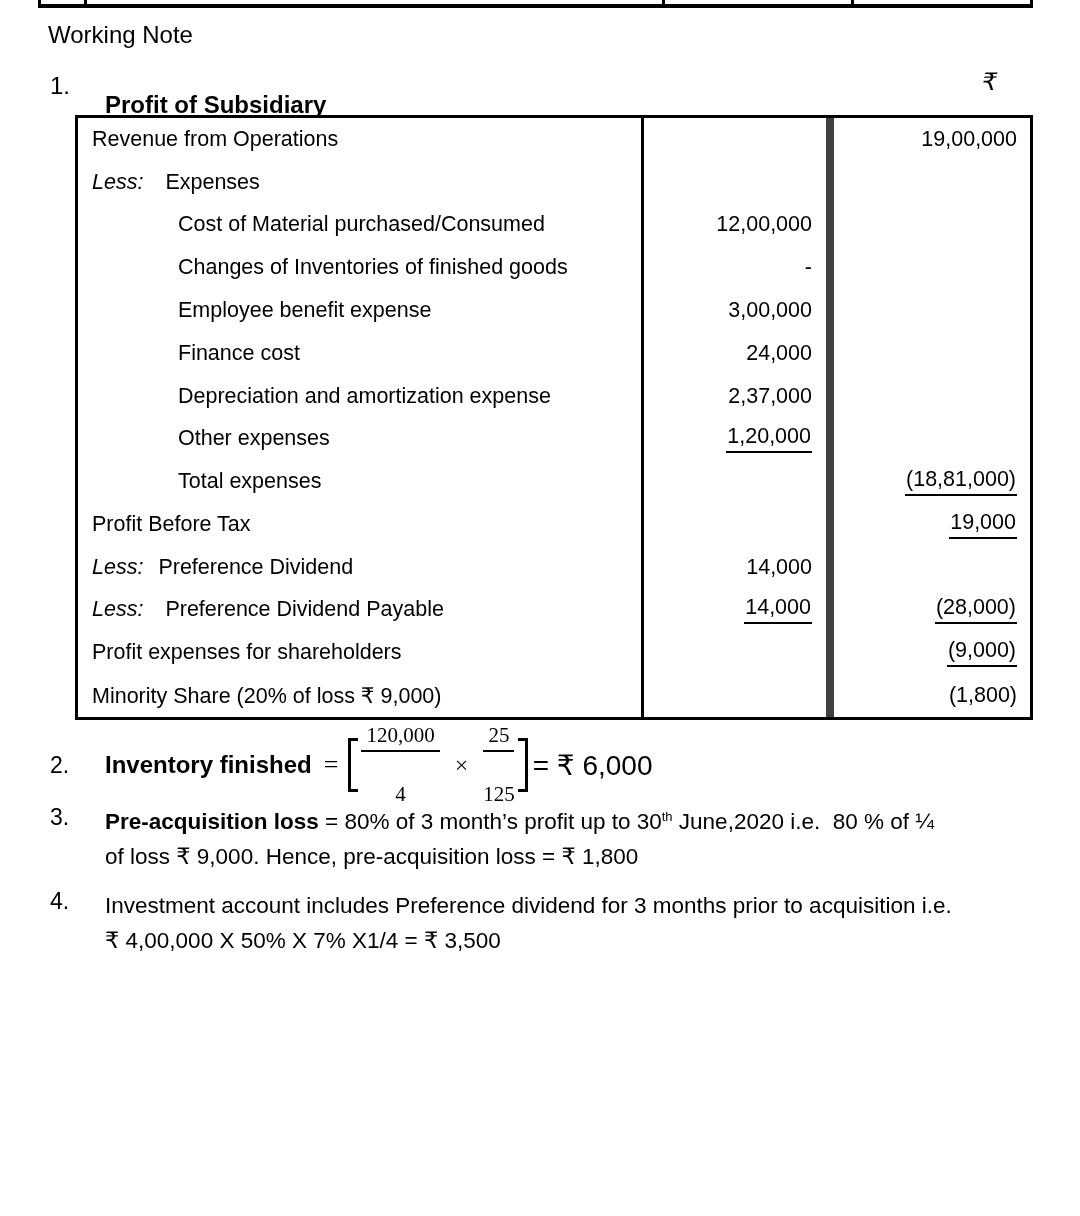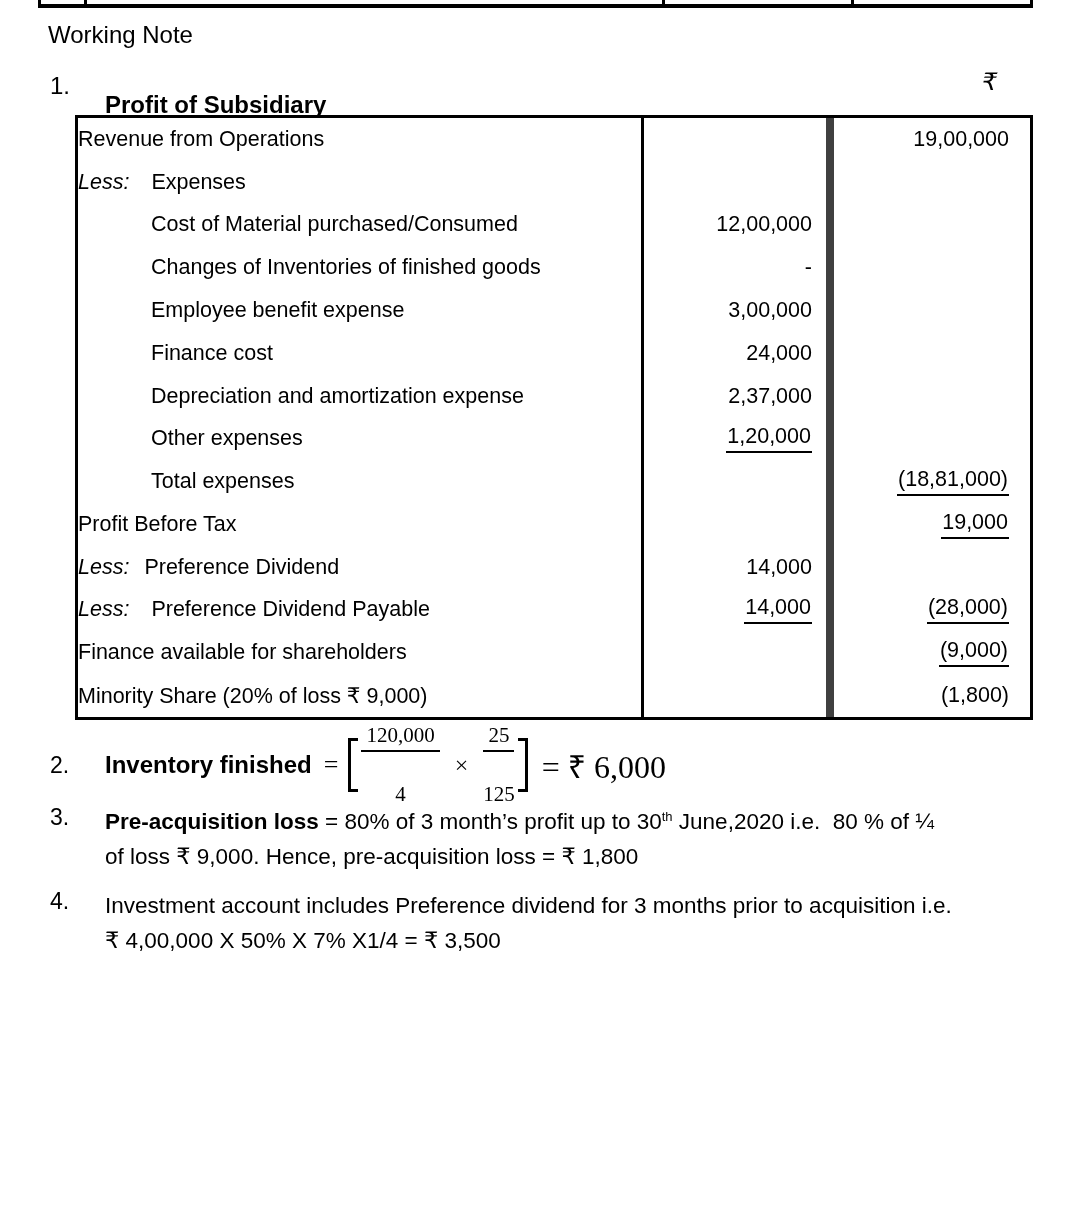--- a/index.html
+++ b/index.html
@@ -14,26 +14,26 @@
   
   .wnote{left:48px;top:21px;font-size:24px;font-weight:normal;}
   .sec-num{left:50px;top:72px;font-size:24px;}
   .sec-title{left:105px;top:71px;font-size:24px;font-weight:bold;margin-top:20px;}
   .sec-rupee{left:982px;top:68px;font-size:24px;font-style:italic;font-family:"DejaVu Sans",sans-serif;}
   
   .ptable{left:75px;top:115px;width:958px;height:605px;border:3px solid #000;
           box-sizing:border-box;display:flex;flex-direction:column;}
   .trow{flex:1;display:flex;align-items:stretch;}
   .c1{width:566px;border-right:3px solid #000;box-sizing:border-box;display:flex;
-      align-items:center;font-size:21.5px;}
-  .c1.ind{padding-left:73px;}
+      align-items:center;padding-left:14px;font-size:21.5px;}
+  .c1.ind{padding-left:100px;}
   .c2{width:190px;border-right:8px solid #404040;box-sizing:border-box;display:flex;
       align-items:center;justify-content:flex-end;padding-right:14px;font-size:21.5px;}
   .c3{flex:1;display:flex;align-items:center;justify-content:flex-end;
-      padding-right:21px;font-size:21.5px;}
+      padding-right:13px;font-size:21.5px;}
   .u{border-bottom:2.5px solid #000;padding:0 1px 2px;}
   .it{font-style:italic;}
   .gap{margin-left:22px;}
   .gap-w{margin-left:15px;}
   
   .item{left:0;display:flex;align-items:flex-start;padding-left:50px;}
   .i-num{width:55px;font-size:23px;flex:none;}
   .i-text{font-size:22.5px;line-height:35px;width:965px;}
   .i-text span{white-space:pre-wrap;}
   sup{font-size:13px;vertical-align:super;line-height:0;}
@@ -42,21 +42,21 @@
   .b-title{font-weight:bold;font-size:24px;margin-right:12px;}
   .m-eq{font-family:"Liberation Serif","DejaVu Serif",serif;font-size:26px;margin-right:10px;}
   .brk{width:10px;height:54px;box-sizing:border-box;flex:none;}
   .brk-l{border-left:3px solid #000;border-top:3px solid #000;border-bottom:3px solid #000;}
   .brk-r{border-right:3px solid #000;border-top:3px solid #000;border-bottom:3px solid #000;}
   .frac{display:inline-flex;flex-direction:column;align-items:center;
         font-family:"Liberation Serif","DejaVu Serif",serif;font-size:21px;line-height:1.2;margin:0 3px;gap:28px;}
   .frac .fn{border-bottom:2.5px solid #000;padding:0 5px 2px;}
   .frac .fd{padding-top:2px;}
   .m-times{font-family:"Liberation Serif","DejaVu Serif",serif;font-size:24px;margin:0 12px;}
-  .m-result{font-size:32px;margin-left:14px;font-family:Liberation Serif, serif;}
+  .m-result{font-size:28px;margin-left:5px;}
   .item3{top:804px;}
   .item4{top:888px;}
 </style>
 </head>
 <body>
 
 <div class="abs prev-line"></div>
 <div class="abs stub" style="left:38px;"></div>
 <div class="abs stub" style="left:84px;"></div>
 <div class="abs stub" style="left:662px;"></div>
@@ -175,21 +175,21 @@
       </div>
       <div class="c2">
         <span class="u">14,000</span>
       </div>
       <div class="c3">
         <span class="u">(28,000)</span>
       </div>
     </div>
     <div class="trow">
       <div class="c1">
-        <span>Finance available for shareholders</span>
+        <span>Profit expenses for shareholders</span>
       </div>
       <div class="c2"></div>
       <div class="c3">
         <span class="u">(9,000)</span>
       </div>
     </div>
     <div class="trow">
       <div class="c1">
         <span>Minority Share (20% of loss ₹ 9,000)</span>
       </div>

